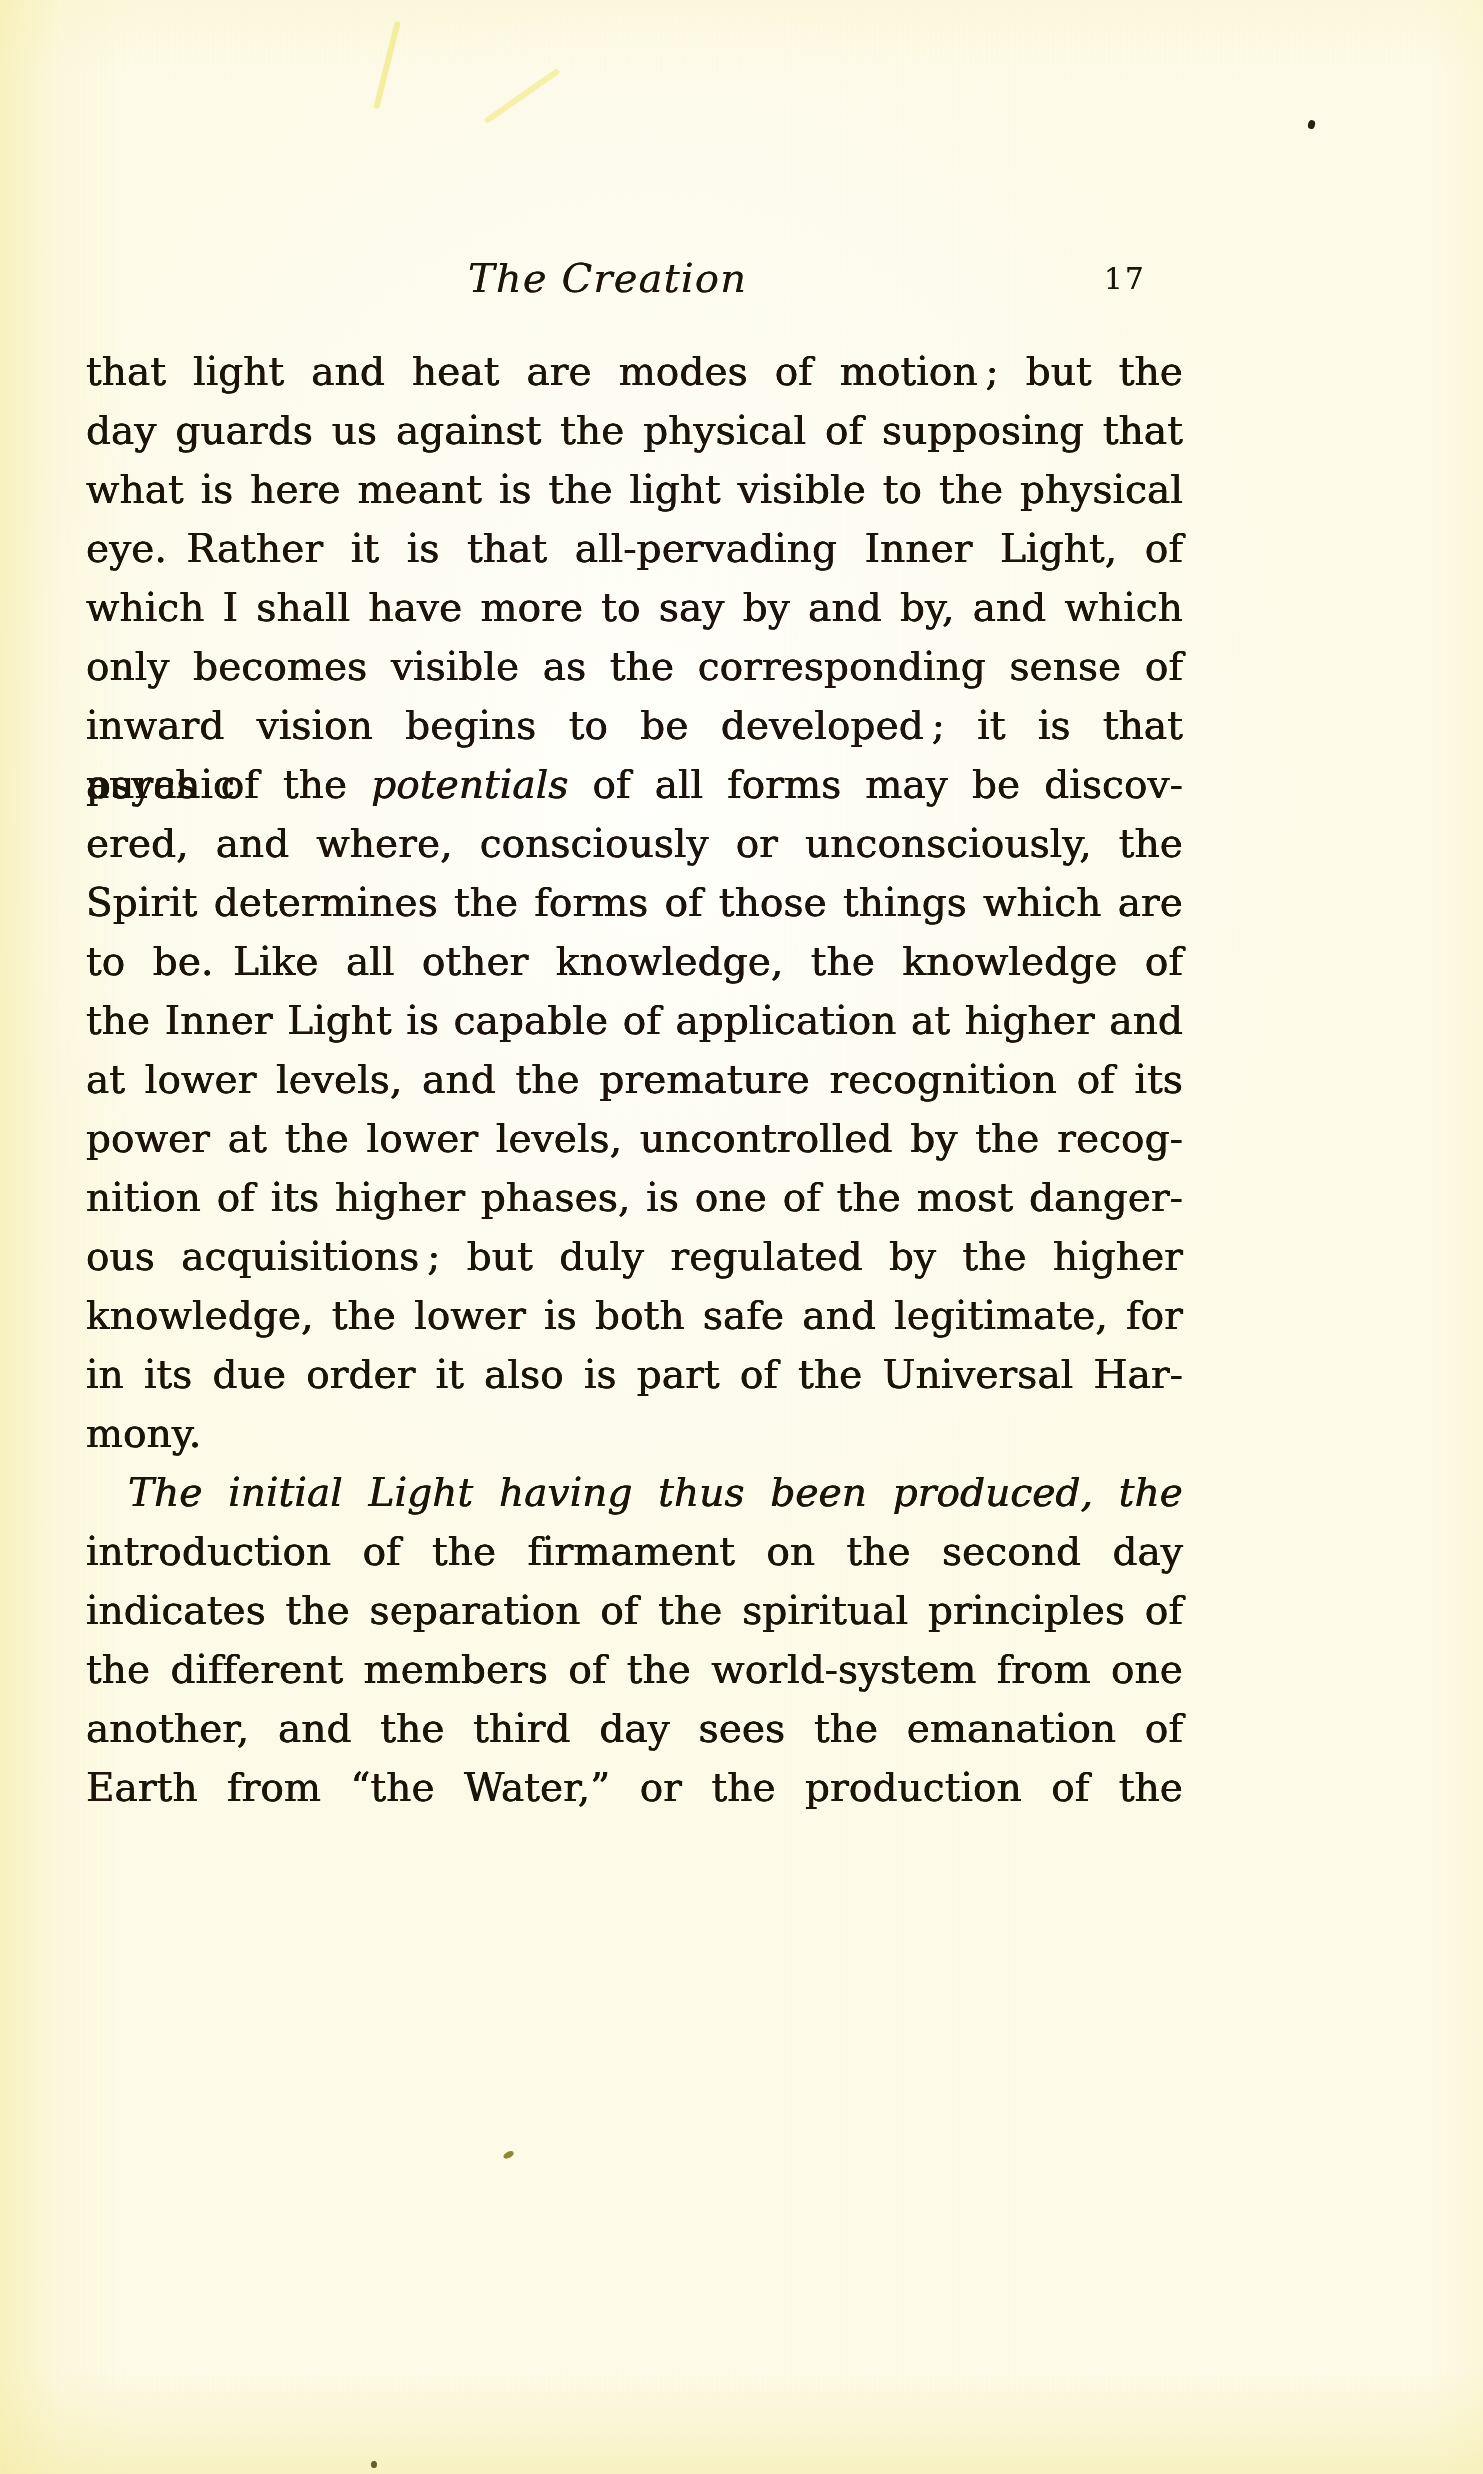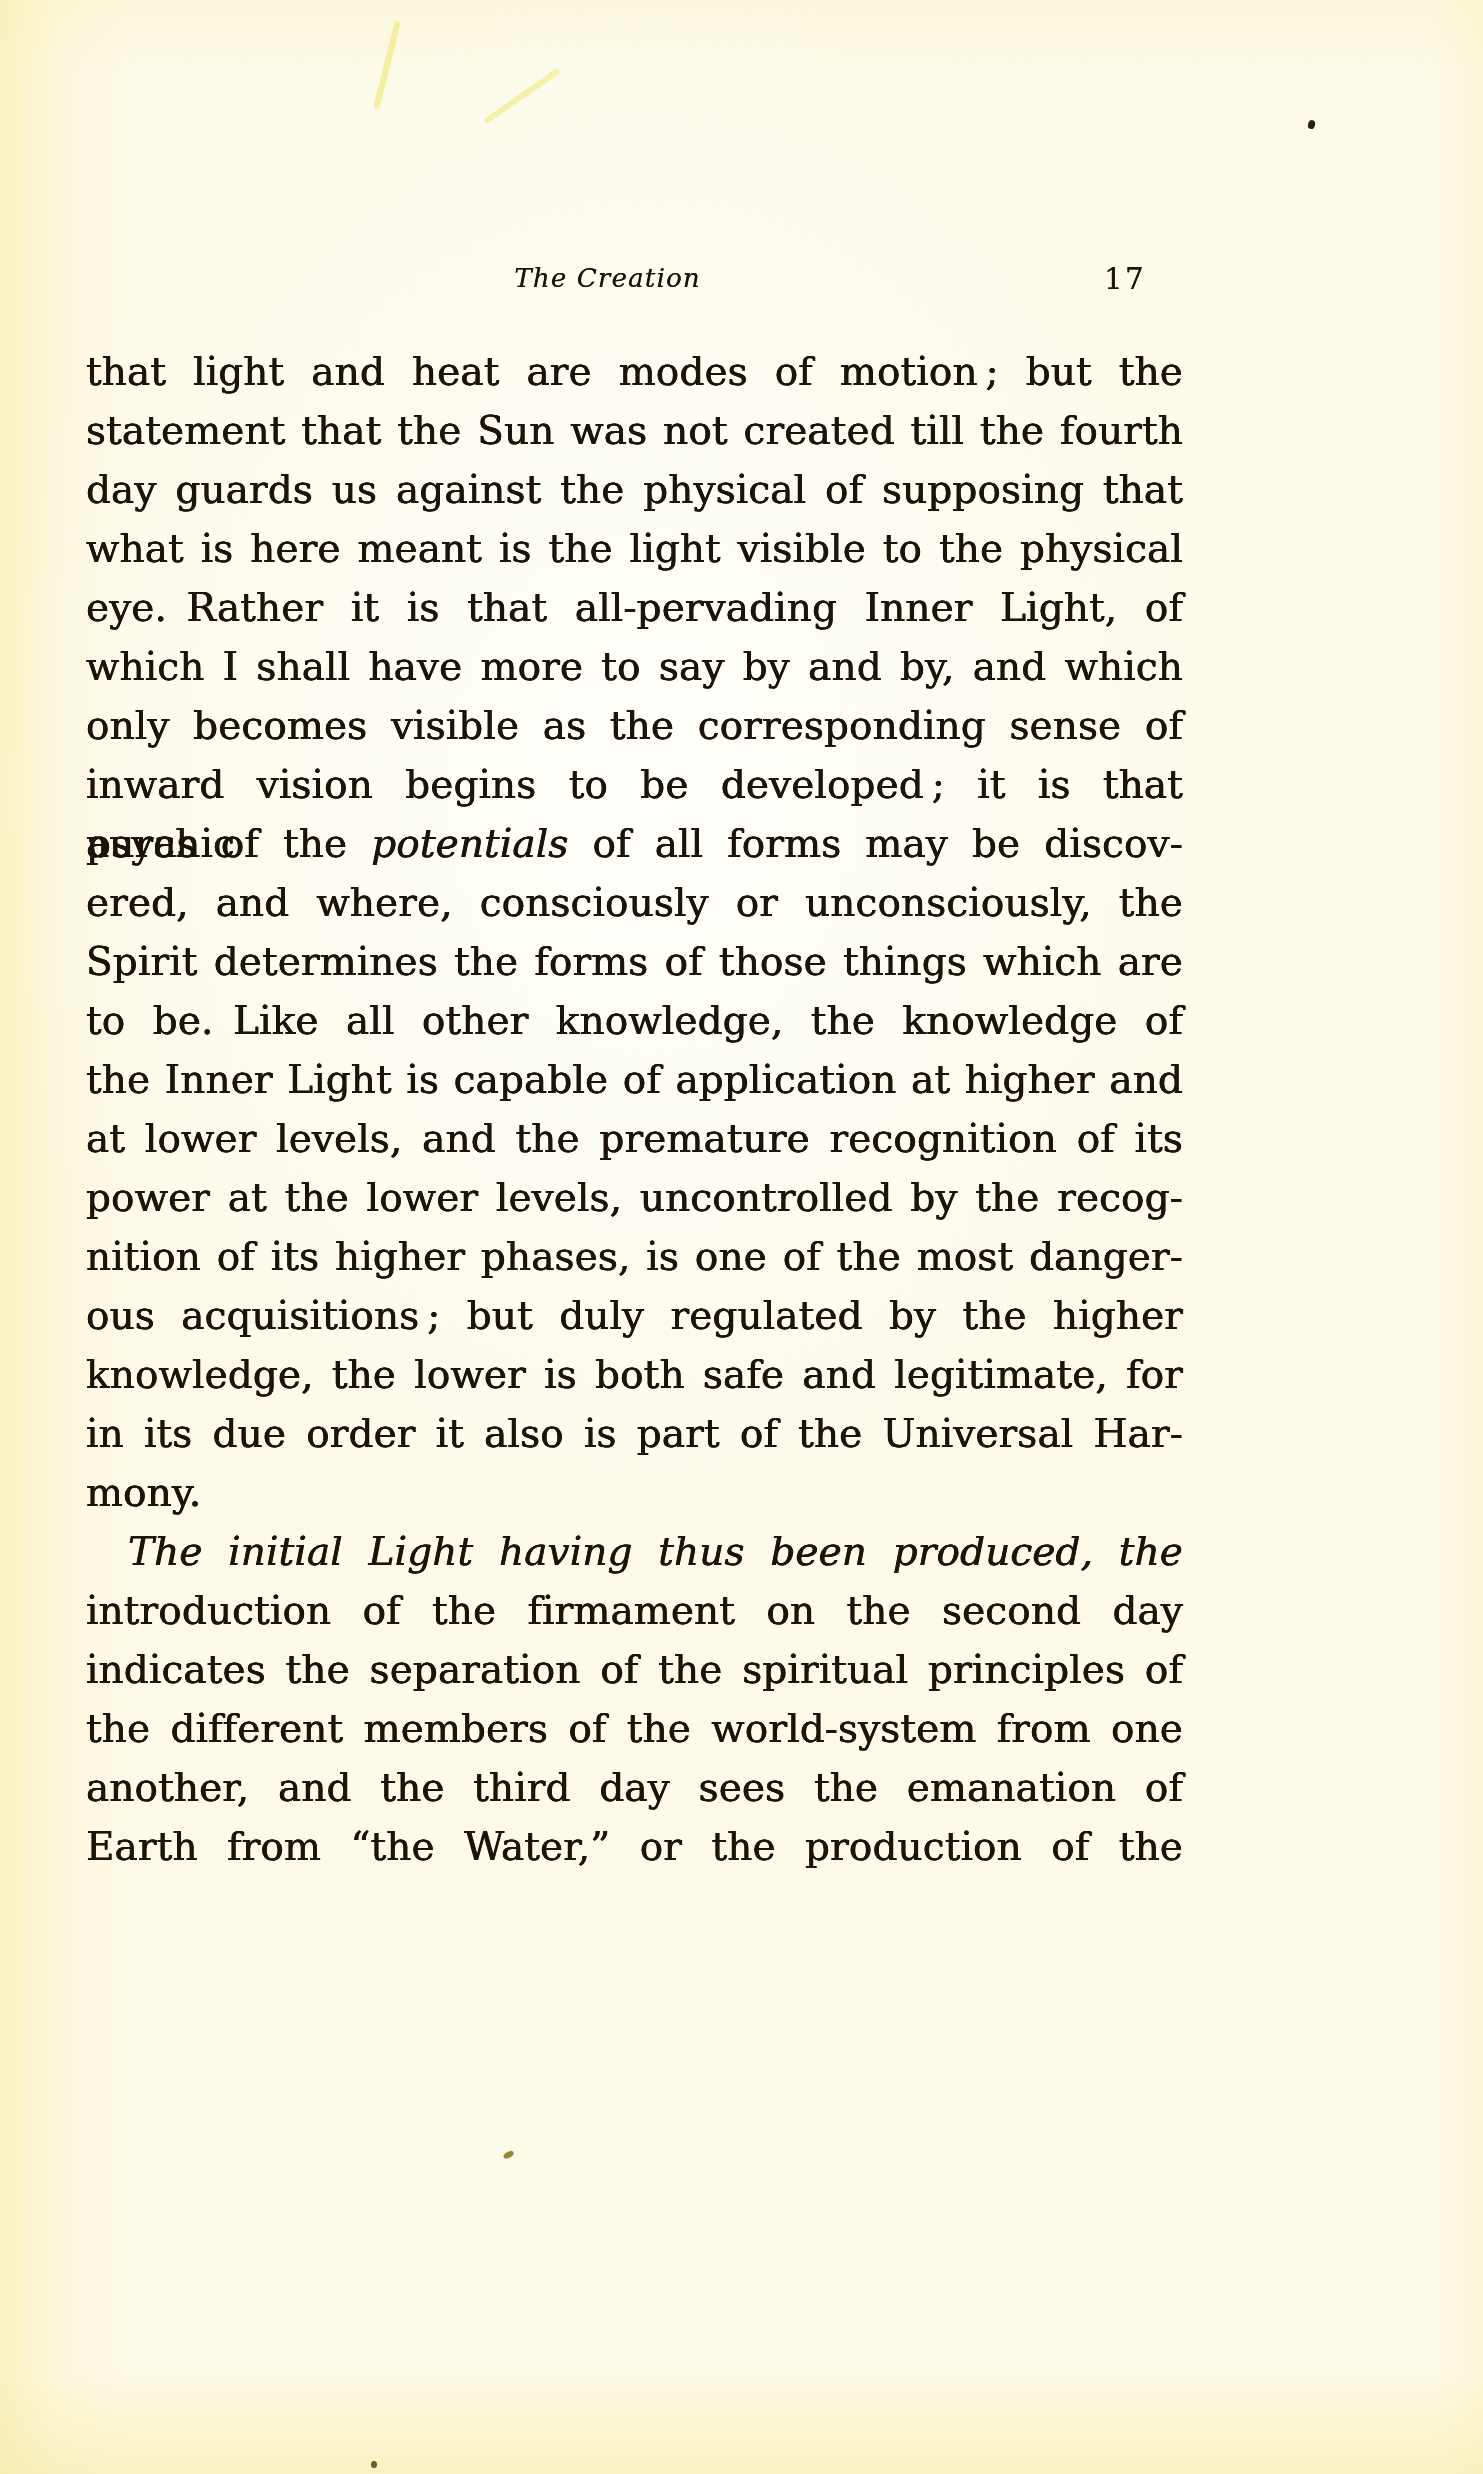--- a/index.html
+++ b/index.html
@@ -21,21 +21,21 @@
       linear-gradient(180deg, rgba(248,242,190,0.30) 0px, rgba(248,242,190,0) 74px),
       #fdfae9;
   }
   .header {
     position: absolute; left: 59px; top: 246px;
     width: 1097px; height: 64px;
   }
   .running-title {
     text-align: center;
     font-style: italic;
-    font-size: 26px;
+    font-size: 40px;
     line-height: 64px;
     letter-spacing: 1.2px;
     color: #1d150c;
     text-shadow: 0.2px 0 0 currentColor;
   }
   .page-number {
     position: absolute; right: 10px; top: 1.2px;
     font-size: 29px;
     line-height: 64px;
     letter-spacing: 2.5px;
@@ -67,21 +67,20 @@
 </head>
 <body>
 
 <div class="page">
   <div class="header">
     <div class="running-title">The Creation</div>
     <div class="page-number">17</div>
   </div>
   <div class="body-text">
       <div class="line">that light and heat are modes of motion ; but the</div>
-      <div class="line">statement that the Sun was not created till the fourth</div>
       <div class="line">day guards us against the physical of supposing that</div>
       <div class="line">what is here meant is the light visible to the physical</div>
       <div class="line">eye. Rather it is that all-pervading Inner Light, of</div>
       <div class="line">which I shall have more to say by and by, and which</div>
       <div class="line">only becomes visible as the corresponding sense of</div>
       <div class="line">inward vision begins to be developed ; it is that psychic</div>
       <div class="line">auras of the <em>potentials</em> of all forms may be discov-</div>
       <div class="line">ered, and where, consciously or unconsciously, the</div>
       <div class="line">Spirit determines the forms of those things which are</div>
       <div class="line">to be. Like all other knowledge, the knowledge of</div>

